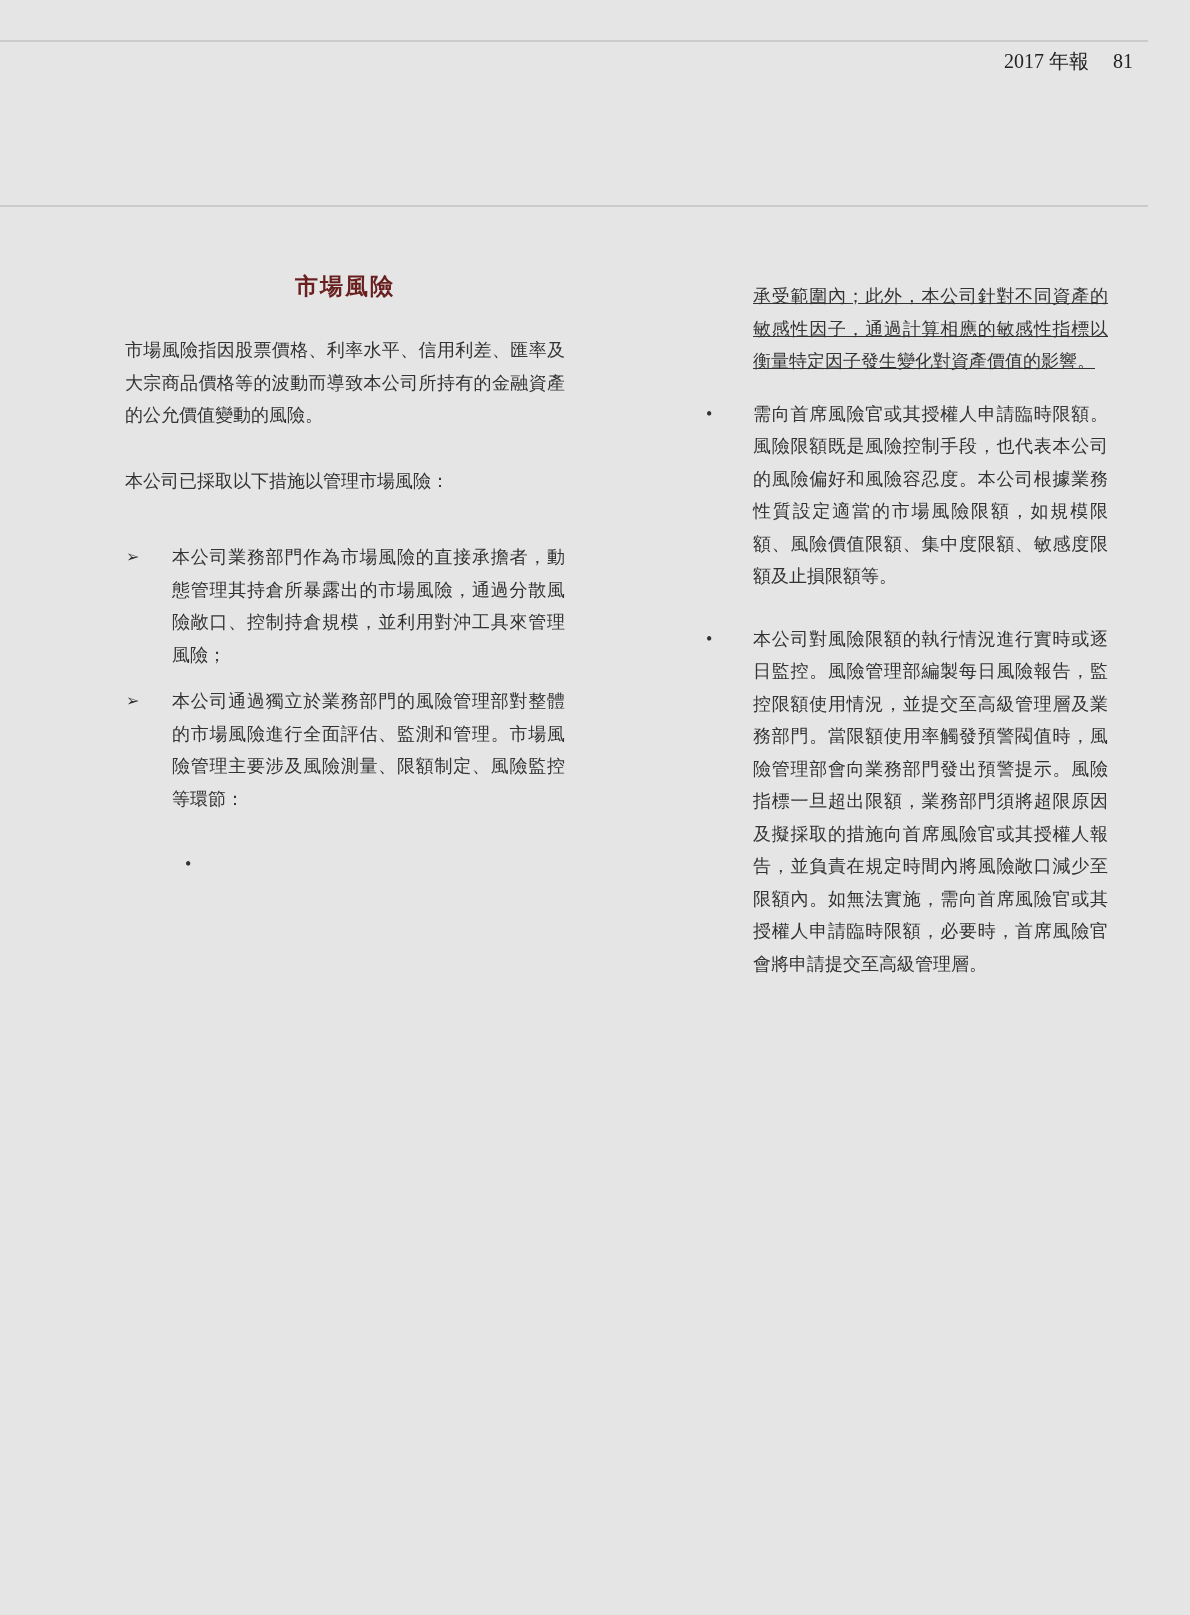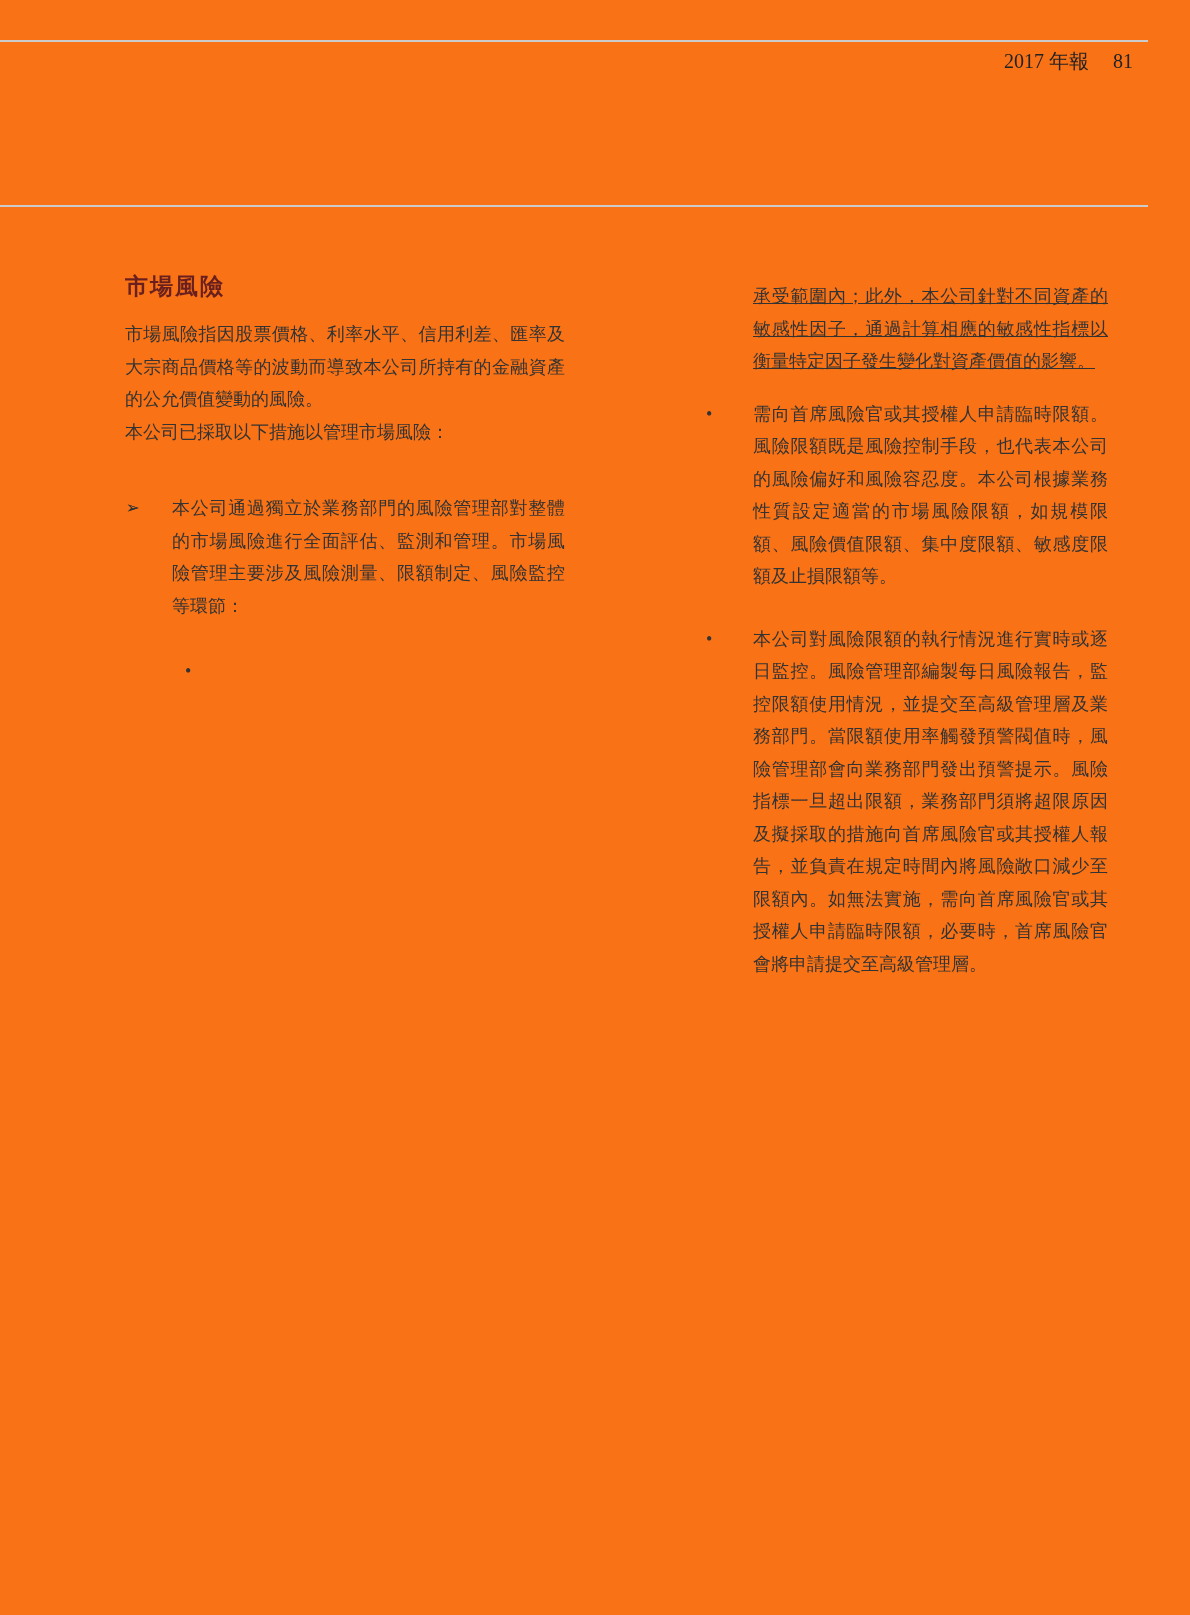--- a/index.html
+++ b/index.html
@@ -1,21 +1,21 @@
 <!DOCTYPE html>
 <html><head>
 <meta charset="utf-8">
 <style>
   * { margin: 0; padding: 0; box-sizing: border-box; }
   html, body { background: #ffffff; }
   .page {
     position: relative;
     width: 1190px;
     height: 1615px;
-    background: #f97316;
+    background: #e5e5e5;
     font-family: "Liberation Serif", "DejaVu Serif", serif;
     color: #333333;
     overflow: hidden;
   }
   .rule { position: absolute; left: 0; height: 2px; background: #cbcbcb; }
   .rule-top { top: 40px; width: 1148px; }
   .rule-header { top: 205px; width: 1148px; }
   .header-line {
     position: absolute;
     top: 49px;
@@ -34,24 +34,24 @@
     color: #333333;
   }
   .col-left  { left: 125px; top: 272px; width: 440px; }
   .col-right { left: 705px; top: 280px; width: 403px; }
   h2.section {
     font-size: 23px;
     line-height: 30px;
     font-weight: bold;
     color: #6a1f1f;
     letter-spacing: 2px;
-    text-align: left;
-    margin-bottom: 16px;
+    text-align: center;
+    margin-bottom: 32px;
   }
-  .p-intro    { }
+  .p-intro    { margin-bottom: 33px; }
   .p-measures { margin-bottom: 44px; }
   .li { position: relative; }
   .li > .marker { position: absolute; top: 0; line-height: 32.5px; color: #333333; }
   .li-arrow { padding-left: 47px; }
   .li-arrow > .marker { left: 1px; font-size: 16px; }
   .li-dot { padding-left: 98px; }
   .li-dot > .marker { left: 60px; font-size: 18px; }
   .li-a1 { margin-bottom: 14px; }
   .li-a2 { margin-bottom: 33px; }
   .rcont { padding-left: 48px; margin-bottom: 20px; text-decoration: underline; }
@@ -74,20 +74,21 @@
 
   <div class="col col-left">
     <h2 class="section">市場風險</h2>
 
     <p class="p-intro">市場風險指因股票價格、利率水平、信用利差、匯率及大宗商品價格等的波動而導致本公司所持有的金融資產的公允價值變動的風險。</p>
 
     <p class="p-measures">本公司已採取以下措施以管理市場風險：</p>
 
     <div class="li li-arrow li-a1">
       <span class="marker">➢</span>
+      <p>本公司業務部門作為市場風險的直接承擔者，動態管理其持倉所暴露出的市場風險，通過分散風險敞口、控制持倉規模，並利用對沖工具來管理風險；</p>
     </div>
 
     <div class="li li-arrow li-a2">
       <span class="marker">➢</span>
       <p>本公司通過獨立於業務部門的風險管理部對整體的市場風險進行全面評估、監測和管理。市場風險管理主要涉及風險測量、限額制定、風險監控等環節：</p>
     </div>
 
     <div class="li li-dot">
       <span class="marker">•</span>
     </div>

